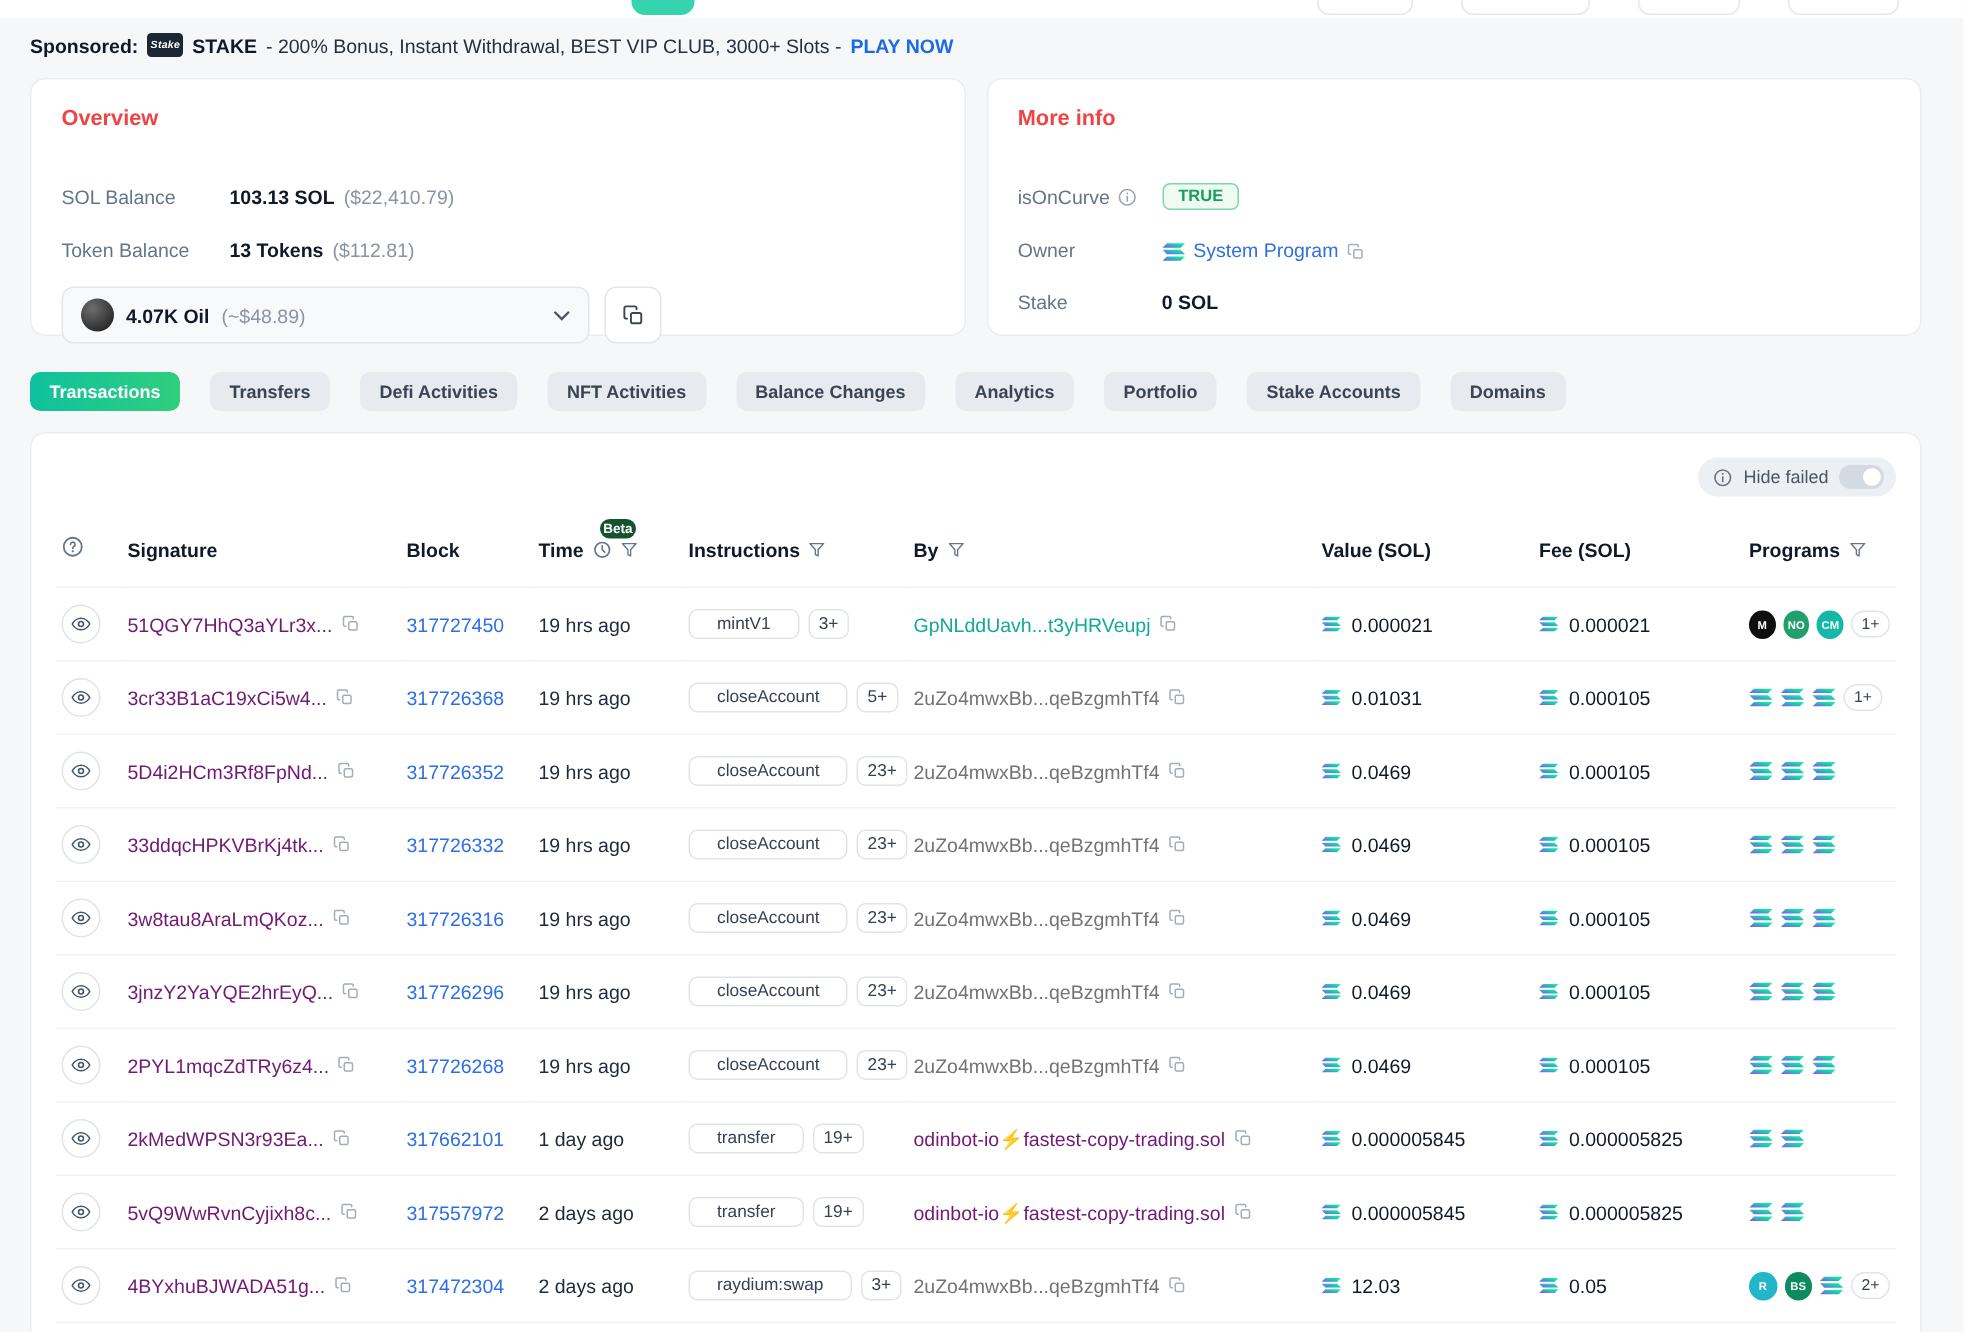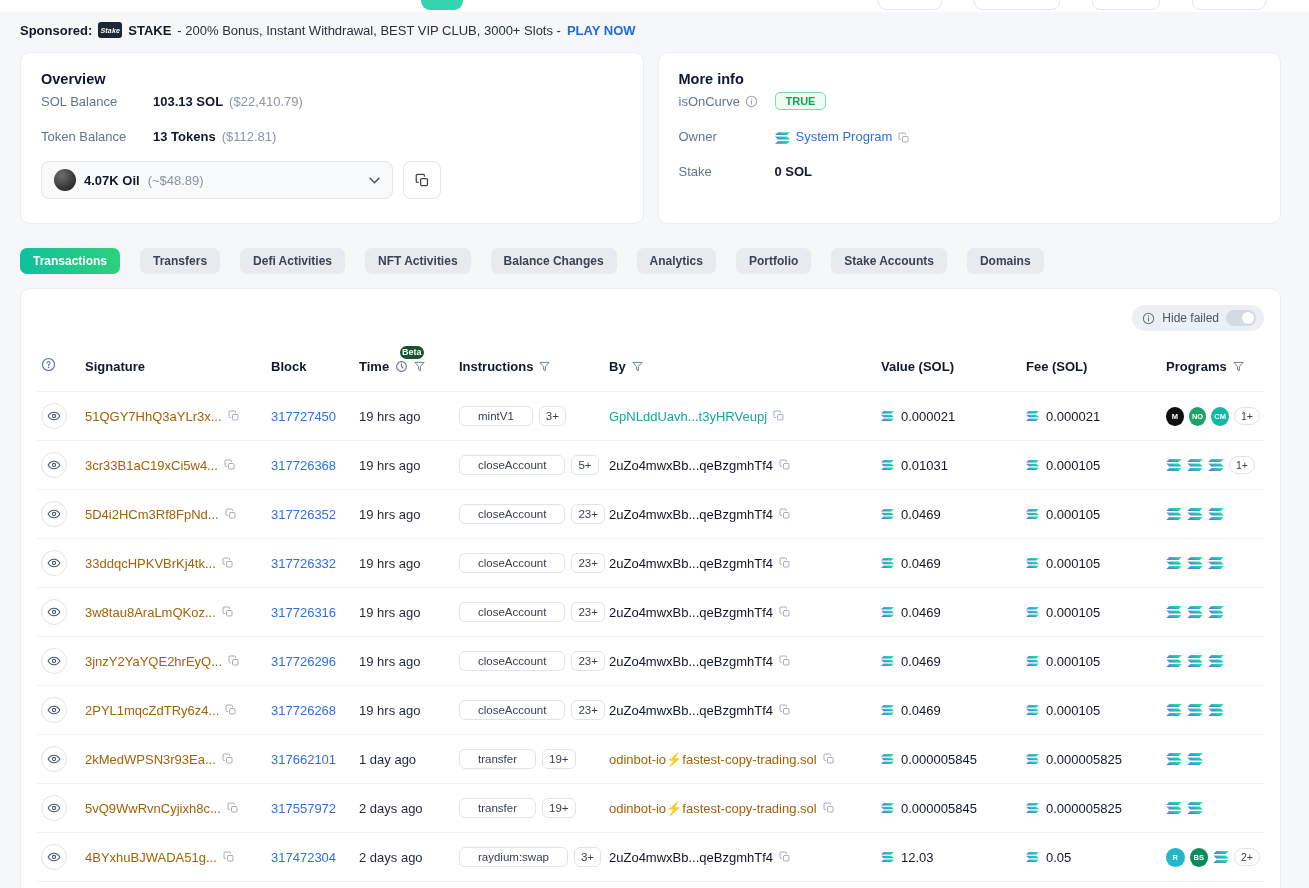--- a/index.html
+++ b/index.html
@@ -12,39 +12,39 @@
 .top-btn{position:absolute;top:-14px;height:24px;border:1px solid #e4e7ec;border-radius:8px;background:#fff}
 .tb1{left:878px;width:64px}.tb2{left:974px;width:86px}.tb3{left:1092px;width:68px}.tb4{left:1192px;width:74px}
 
 .sponsored{display:flex;align-items:center;gap:6px;padding:10px 20px 12px;font-size:13px;color:#26303c}
 .sp-label,.sp-brand{font-weight:bold;color:#111827}
 .stake-logo{width:24px;height:16px;background:#1b2733;border-radius:3px;color:#fff;font-size:7px;font-weight:bold;font-style:italic;display:inline-flex;align-items:center;justify-content:center;letter-spacing:.2px}
 .sp-cta{font-weight:bold;color:#1d6ae5;cursor:pointer;text-decoration:none}
 
 .cards{display:flex;gap:14px;margin:2px 28px 0 20px}
 .card{flex:1;background:#fff;border:1px solid #eaedf1;border-radius:10px;padding:18px 20px;height:172px;position:relative}
-.card-title{font-size:14.5px;font-weight:bold;color:#0f172a;margin-bottom:4px}
+.card-title{font-size:14.5px;font-weight:bold;color:#ef4444;margin-bottom:34px}
 .card-head{display:flex;justify-content:space-between;align-items:flex-start}
 .info-row{display:flex;align-items:center;margin-bottom:15px;min-height:20px}
 .info-label{width:112px;color:#64748b;flex-shrink:0;display:flex;align-items:center;gap:5px}
 .mi .info-label{width:96px}
 .strong{font-weight:bold;color:#111827}
 .muted{color:#8a94a3}
 .gap6{display:flex;align-items:flex-end;gap:6px}
 .token-row{display:flex;gap:10px;margin-top:4px}
 .token-select{flex:0 0 352px;height:38px;border:1px solid #e3e6ea;background:#f8f9fb;border-radius:8px;display:flex;align-items:center;gap:8px;padding:0 12px;cursor:pointer}
 .token-avatar{width:22px;height:22px;border-radius:50%;background:radial-gradient(circle at 35% 30%,#6e6e6e,#141414);flex-shrink:0}
 .chev{margin-left:auto}
 .sq-btn{width:38px;height:38px;border:1px solid #e3e6ea;background:#fff;border-radius:8px;display:flex;align-items:center;justify-content:center;cursor:pointer}
 .true-badge{display:inline-block;border:1px solid #7fd8a6;background:#effaf3;color:#17a05c;font-size:11px;font-weight:bold;padding:2px 10px;border-radius:5px}
 .link{cursor:pointer;text-decoration:none}
-.indigo{color:#a16207}
+.indigo{color:#701a75}
 .blue{color:#2e6fe4}
 .teal{color:#12a89b}
-.plain{color:#0f172a}
+.plain{color:#737373}
 .pencil-btn{background:none;border:none;cursor:pointer}
 
 .tabs{display:flex;gap:20px;margin:24px 28px 14px 20px}
 .tab{padding:6px 13px;border-radius:7px;background:#e7eaee;color:#3a4454;font-size:12px;font-weight:bold;cursor:pointer;white-space:nowrap}
 .tab.active{background:linear-gradient(90deg,#0ec19e,#2fcf7c);color:#fff}
 
 .table-card{margin:0 28px 14px 20px;background:#fff;border:1px solid #eaedf1;border-radius:10px;padding:16px 16px 0}
 .table-top{display:flex;justify-content:flex-end;margin-bottom:12px}
 .hide-failed{display:flex;align-items:center;gap:7px;background:#eceff3;border-radius:15px;padding:5px 8px 5px 10px;font-size:12px;color:#4b5563}
 .toggle{width:30px;height:16px;border-radius:8px;background:#d4dae1;position:relative;cursor:pointer}

